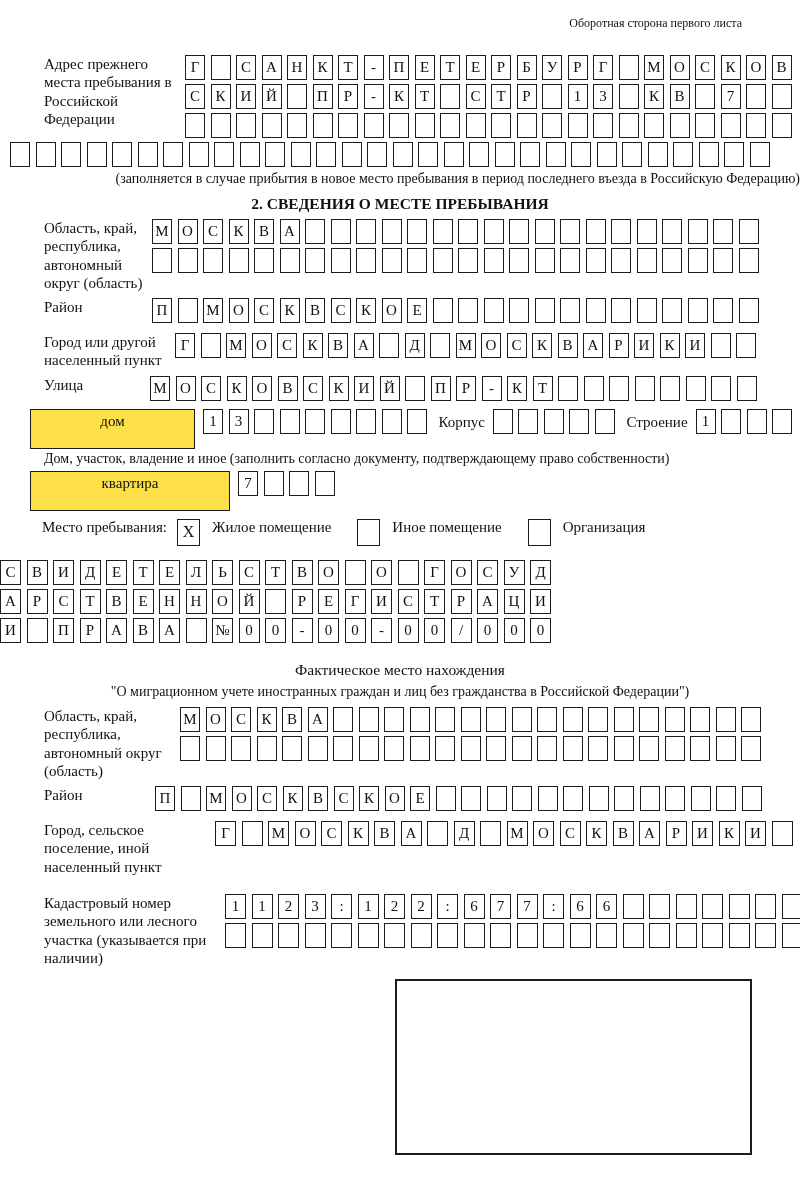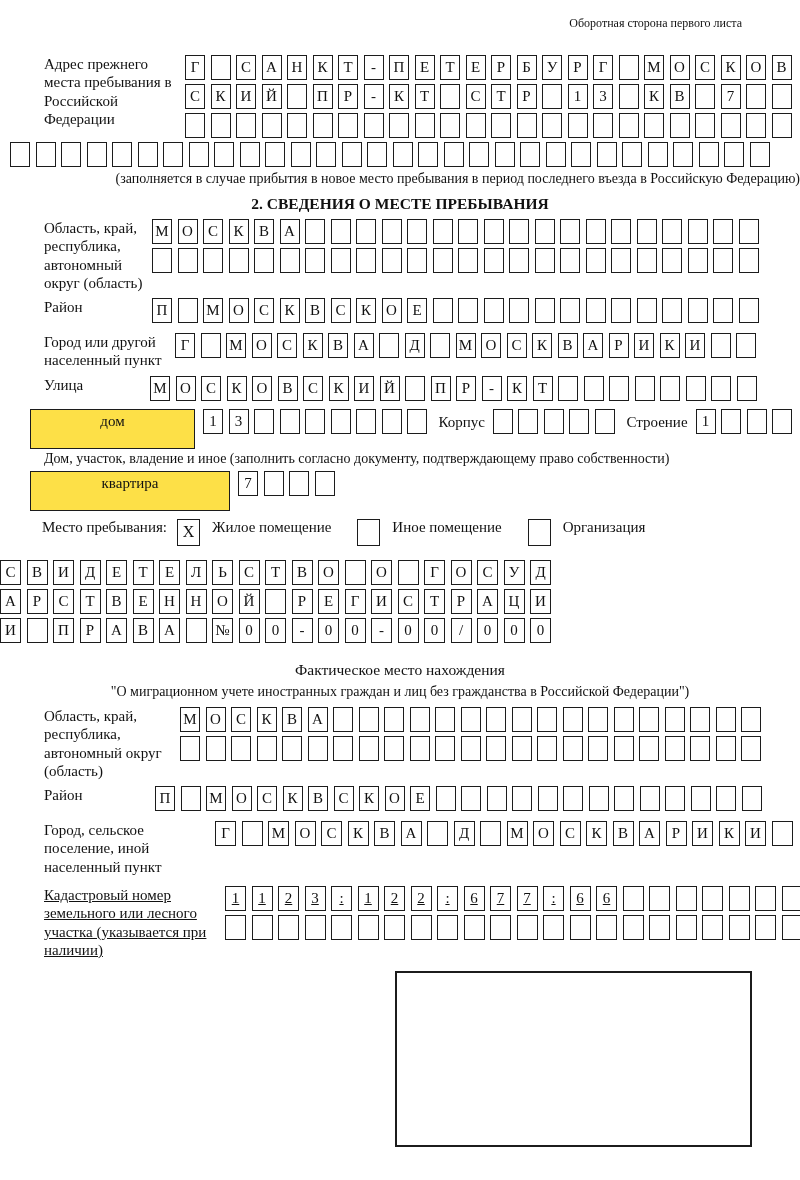--- a/index.html
+++ b/index.html
@@ -60,21 +60,21 @@
 
   .actual-title{text-align:center;font-weight:normal;font-size:15.5px;margin-top:14px;}
   .actual-note{text-align:center;font-size:14px;margin-top:4px;line-height:1.3;}
   .actual-note + .actual-note{margin-top:1px;}
 
   .f-areg{margin-top:6px;}
   .f-areg .label{width:180px;}
   .f-adist .label{width:155px;}
   .f-acity .label{width:215px;}
   .f-acity .cell,.f-cad .cell{width:21px;}
-  .f-cad{margin-top:10px;text-decoration:underline;}
+  .f-cad{margin-top:18px;}
   .f-cad .label{width:225px;}
 
   .stamp-box{
     box-sizing:border-box;width:357px;height:176px;border:2px solid #1c1c1c;
     margin-left:395px;margin-top:12px;background:#fff;
   }
 </style>
 </head>
 <body>
 

